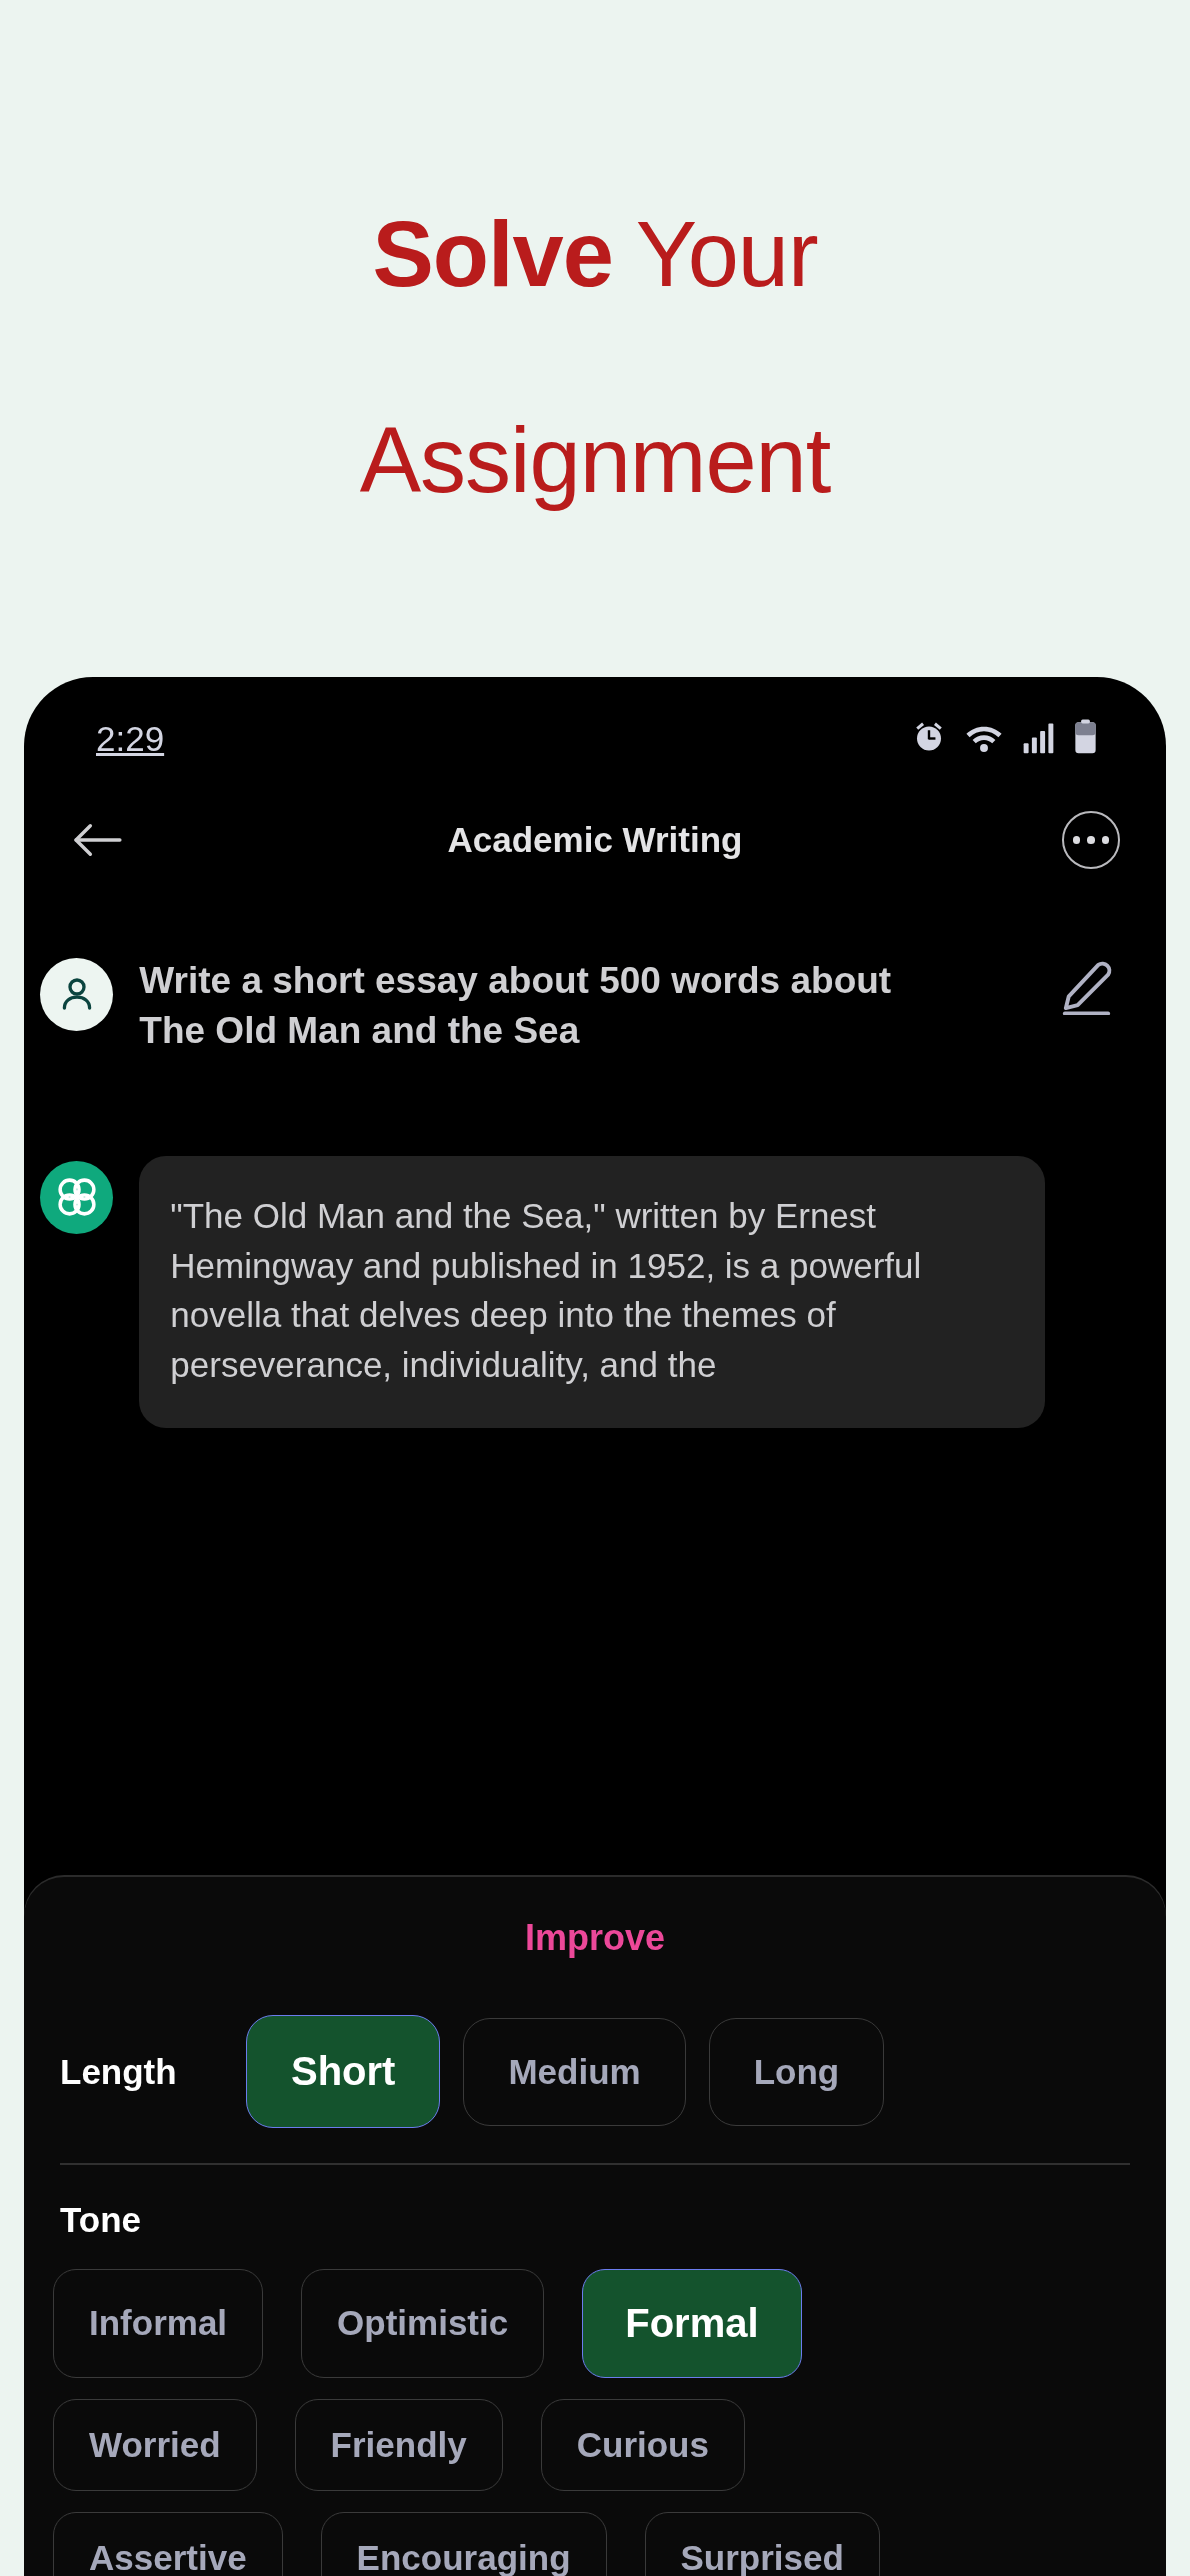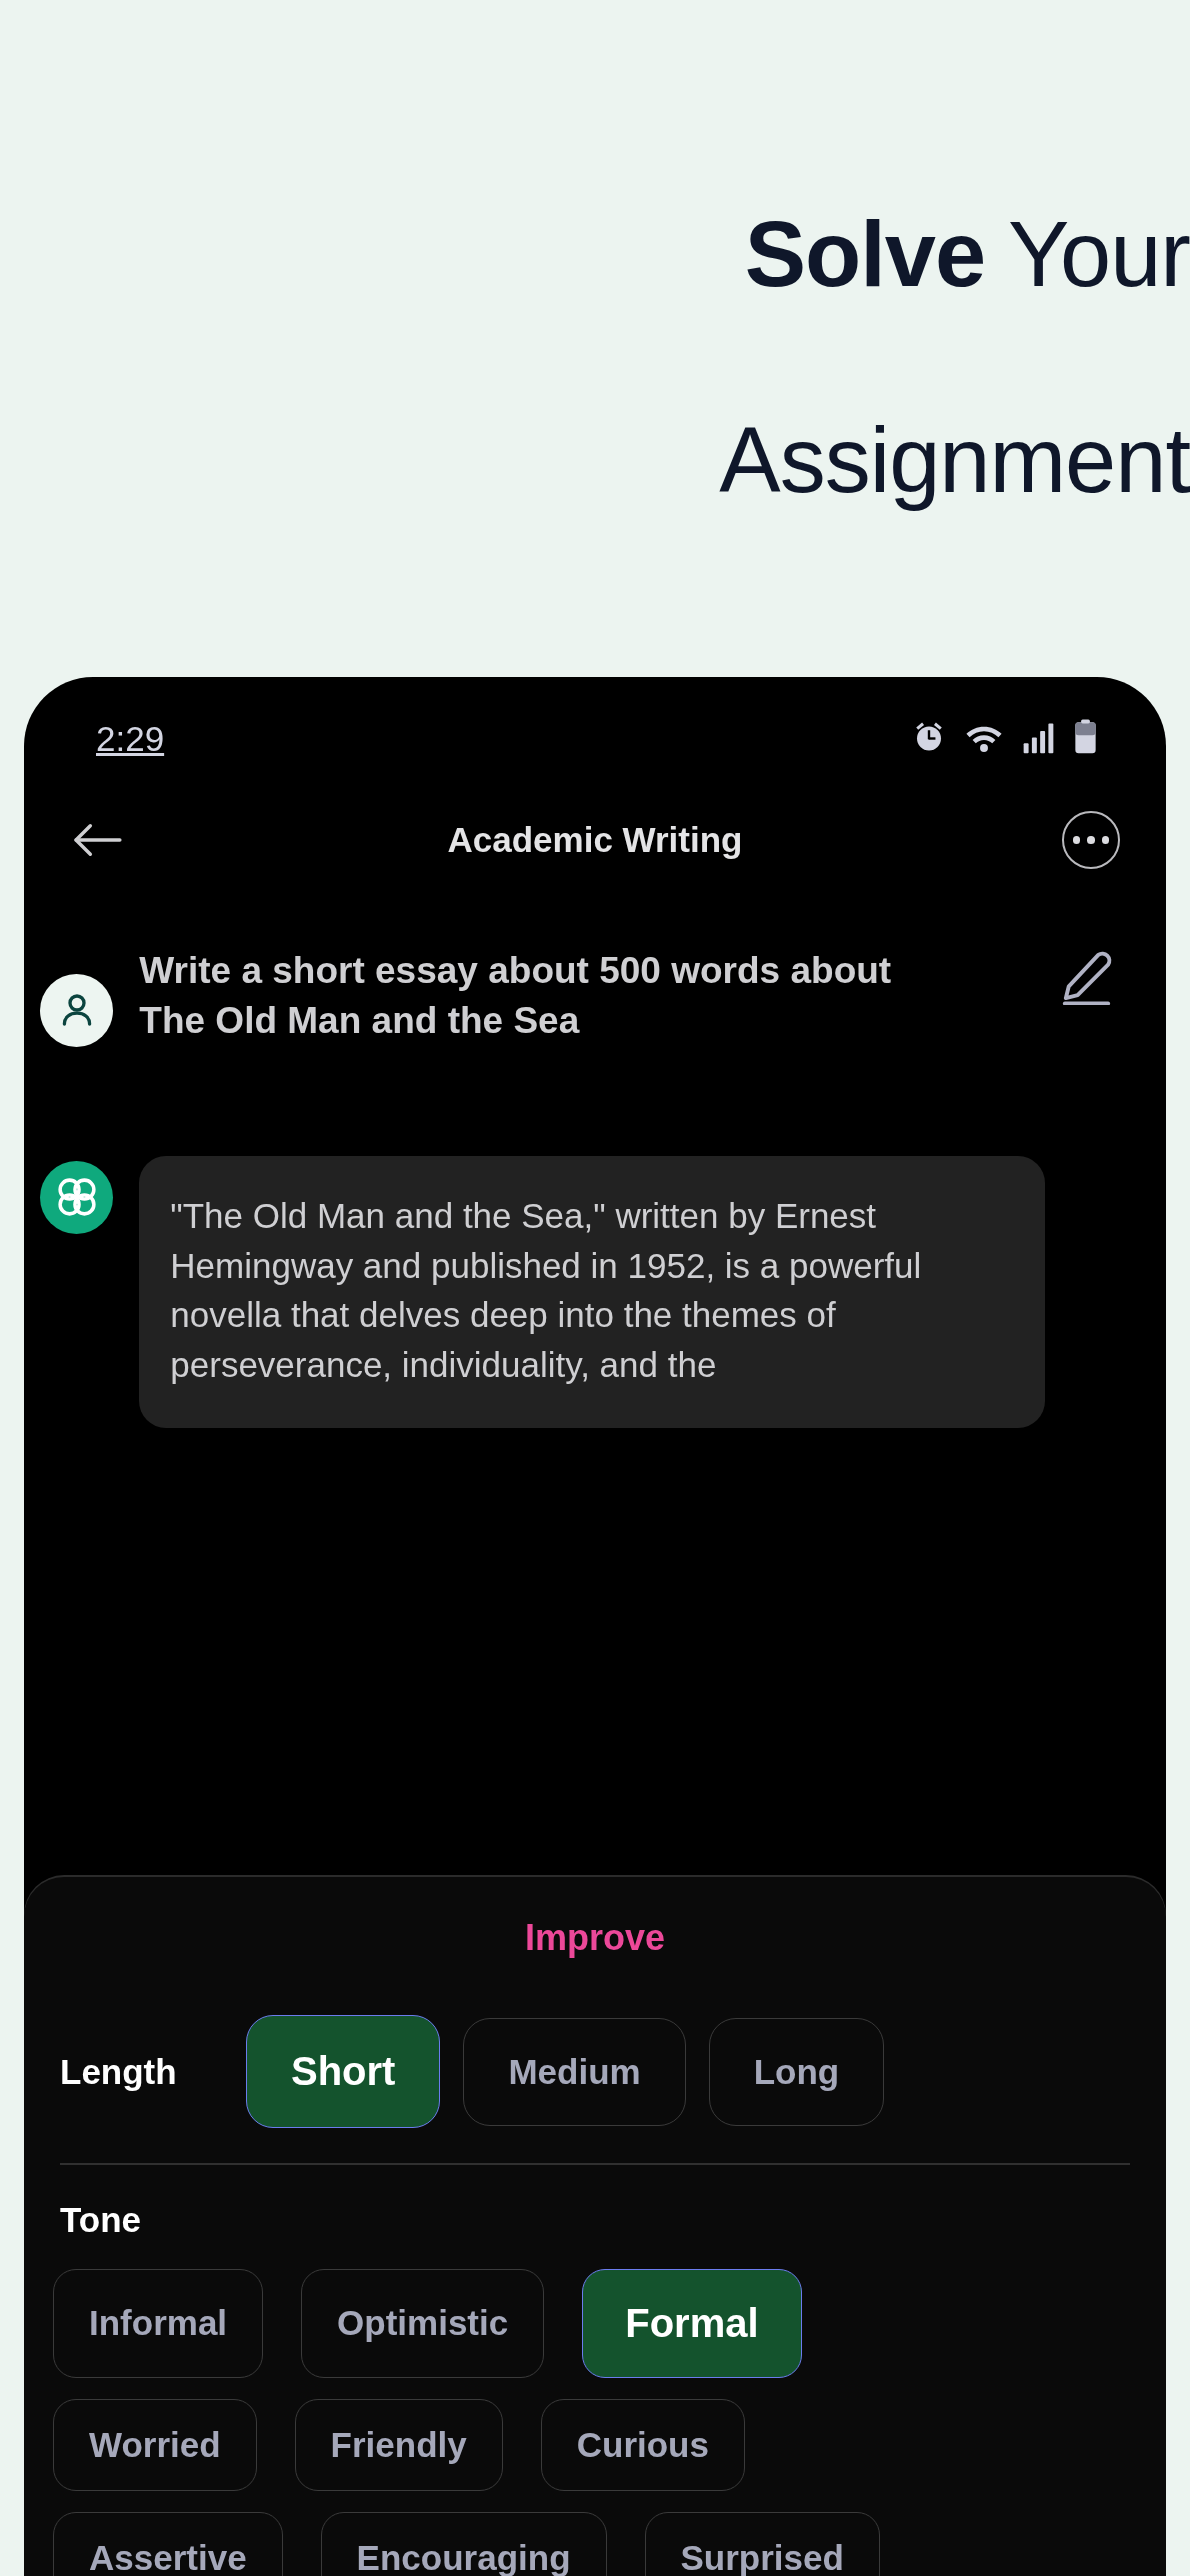--- a/index.html
+++ b/index.html
@@ -13,22 +13,22 @@
     position: relative;
     width: 1190px; height: 2576px;
     background: #ecf4f0;
     overflow: hidden;
   }
 
   
   .headline {
     position: absolute;
     top: 100px; left: 0; width: 1190px;
-    text-align: right;
-    color: #0f172a;
+    text-align: center;
+    color: #b91c1c;
     font-size: 92px;
     line-height: 1.12;
     letter-spacing: -1px;
     white-space: pre-line;
   }
   .headline .hl-bold { font-weight: 700; }
   .headline .hl-reg  { font-weight: 400; }
 
   
   .phone {
@@ -84,22 +84,22 @@
     background: #dcdce0; display: block;
   }
 
   
   .chat {
     position: absolute; top: 211px; left: 0;
     width: 1142px; height: 795px;
     overflow: hidden;
   }
   .msg-user {
-    position: absolute; top: 58px; left: 0; width: 1142px;
-    display: flex; align-items: flex-end;
+    position: absolute; top: 68px; left: 0; width: 1142px;
+    display: flex; align-items: flex-start;
   }
   .avatar-user {
     margin-left: 16.3px; margin-top: 1.9px;
     width: 73px; height: 73px; border-radius: 50%;
     background: #edf5f1; flex: 0 0 73px;
     display: flex; align-items: center; justify-content: center;
   }
   .msg-user-text {
     margin-left: 26px;
     width: 757px;

